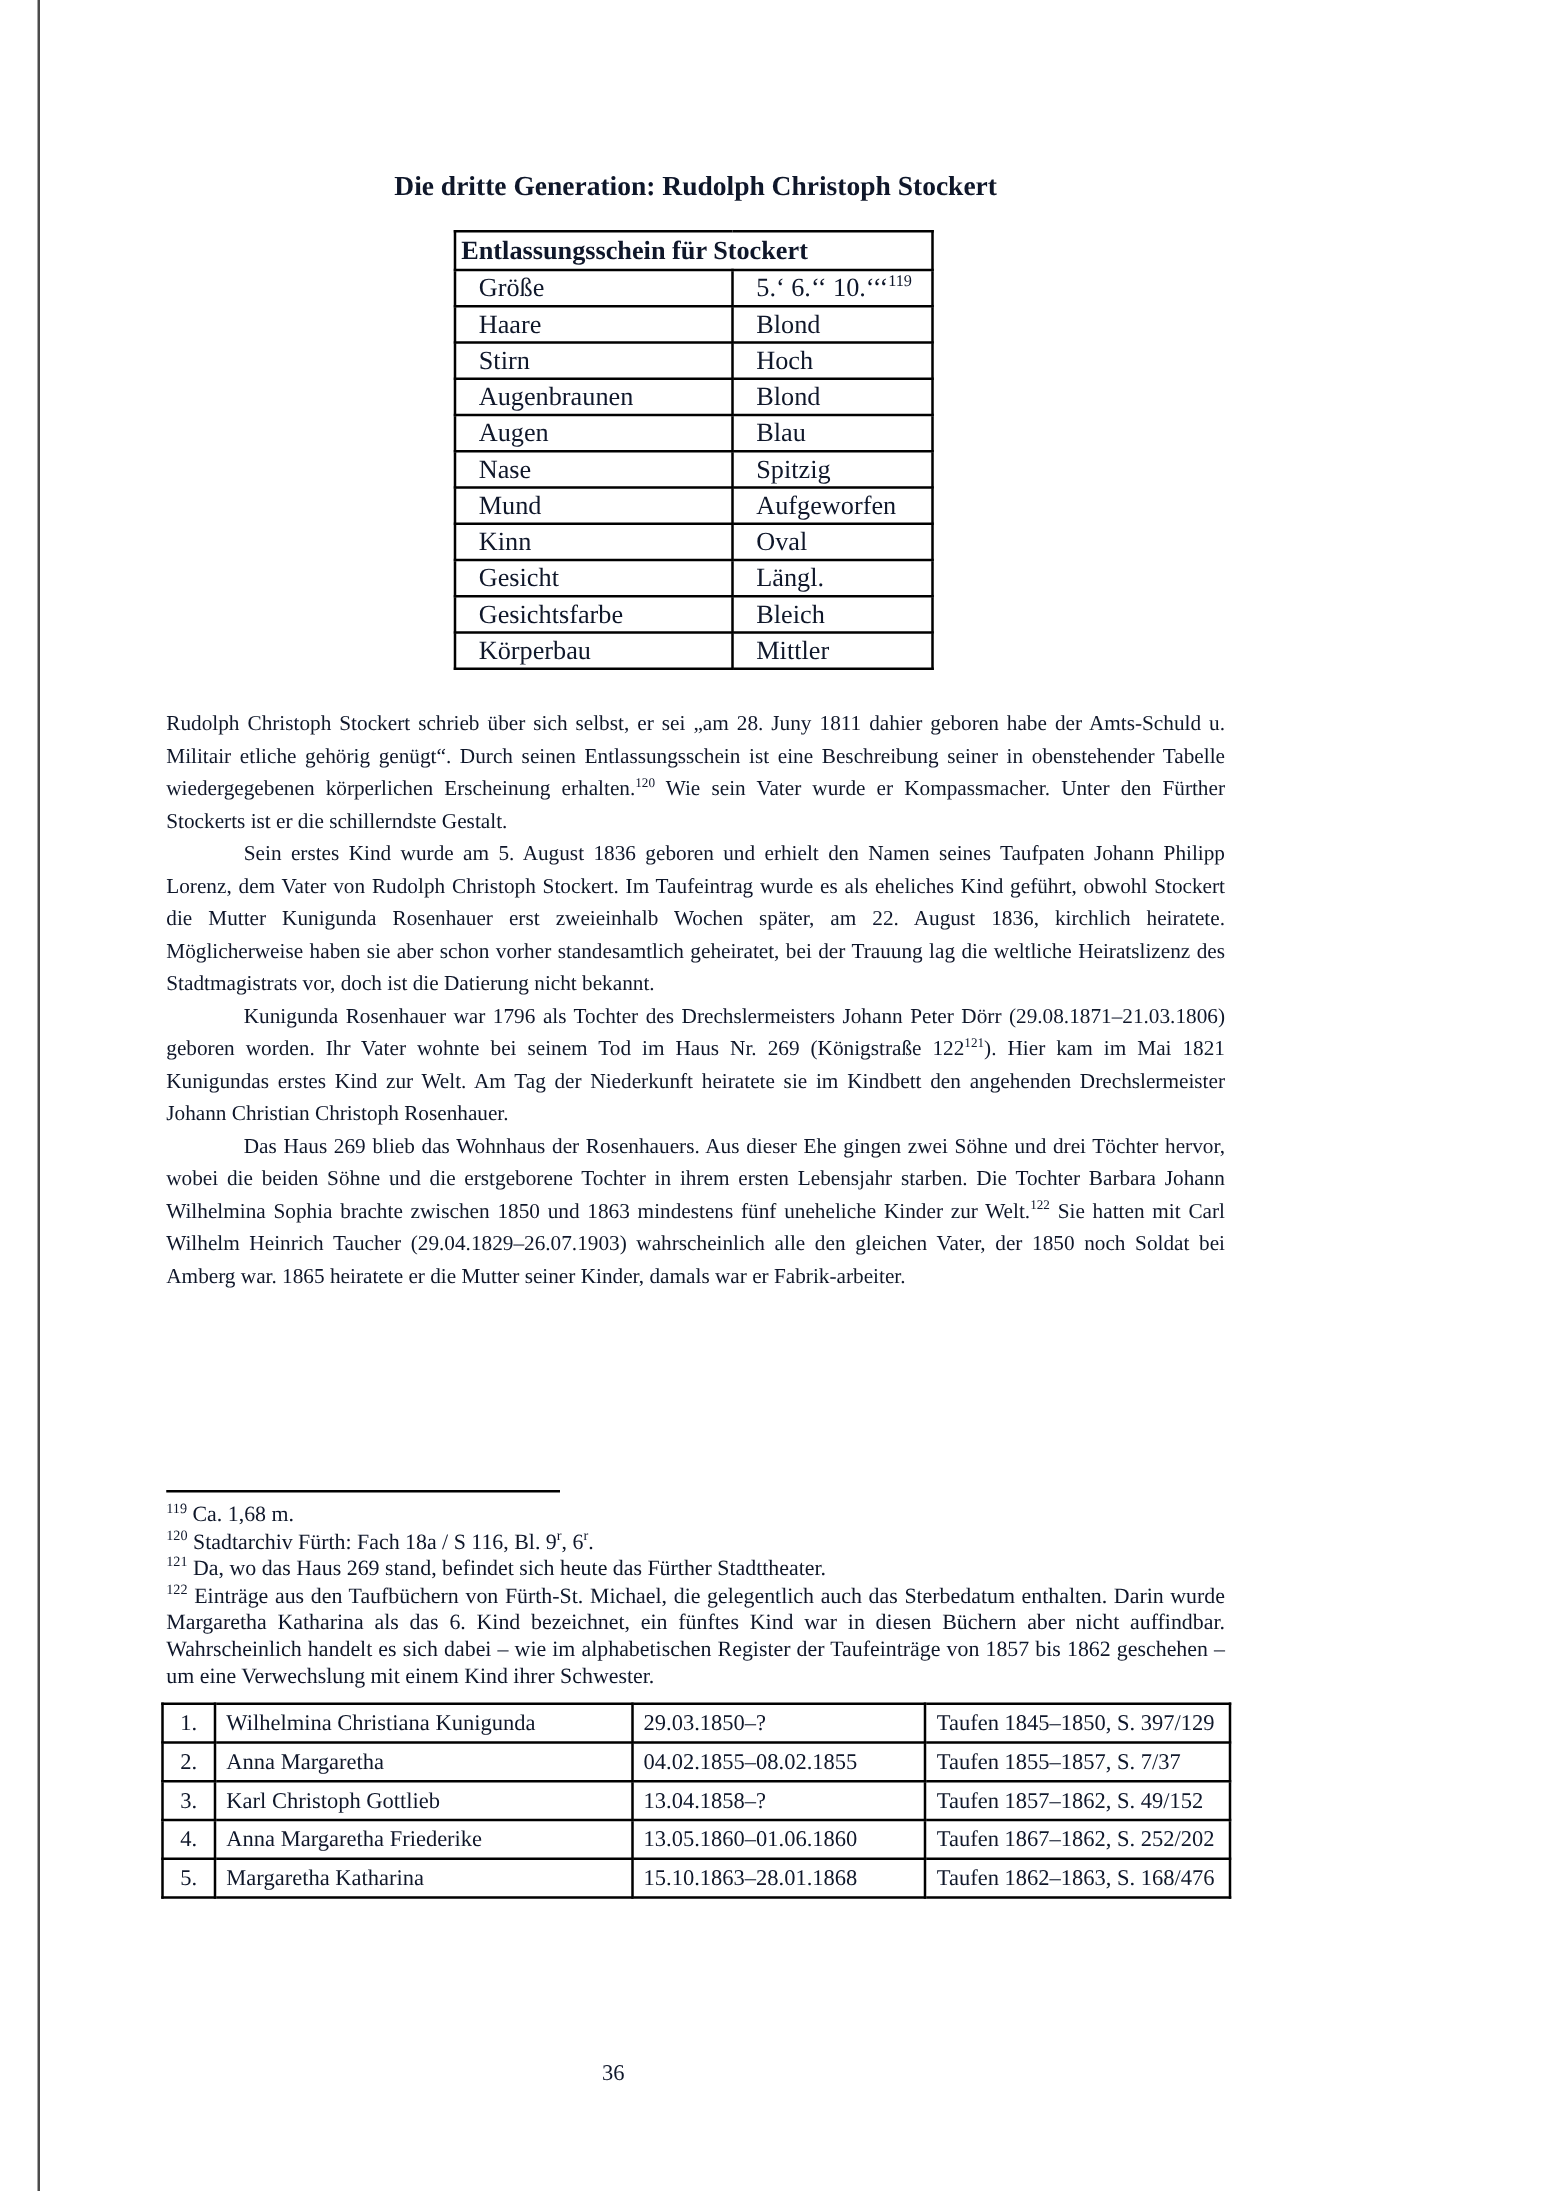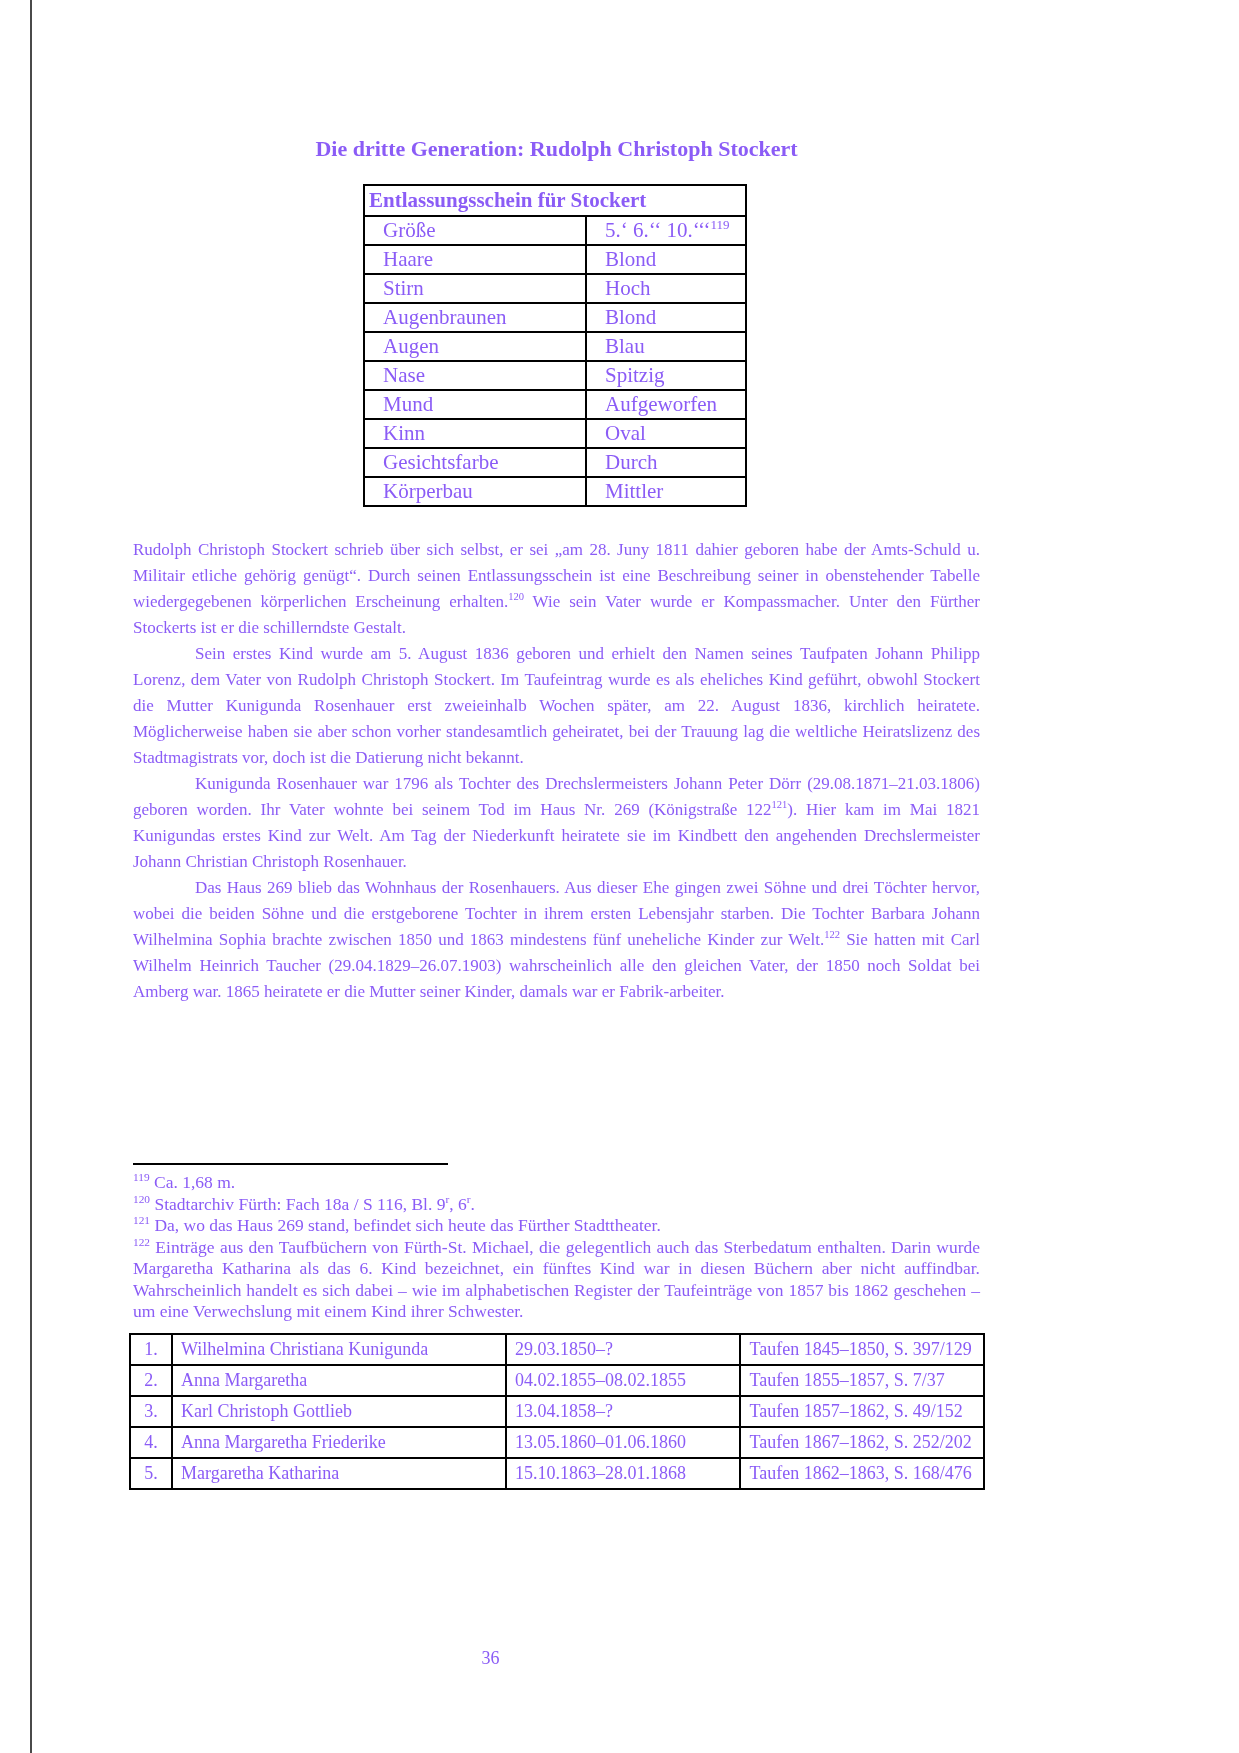--- a/index.html
+++ b/index.html
@@ -2,21 +2,21 @@
 <html lang="de"><head>
 <meta charset="utf-8">
 <style>
   html, body { margin: 0; padding: 0; background: #e8e8e8; }
   .page {
     position: relative;
     width: 1239px;
     height: 1753px;
     background: #ffffff;
     font-family: "Liberation Serif", "DejaVu Serif", serif;
-    color: #8b5cf6;
+    color: #0f172a;
     overflow: hidden;
   }
   .scan-line {
     position: absolute;
     left: 30px; top: 0;
     width: 2px; height: 100%;
     background: #4a4a4a;
   }
   .content {
     position: absolute;
@@ -159,22 +159,26 @@
         </tr>
         <tr>
           <td>Mund</td>
           <td>Aufgeworfen</td>
         </tr>
         <tr>
           <td>Kinn</td>
           <td>Oval</td>
         </tr>
         <tr>
+          <td>Gesicht</td>
+          <td>Längl.</td>
+        </tr>
+        <tr>
           <td>Gesichtsfarbe</td>
-          <td>Durch</td>
+          <td>Bleich</td>
         </tr>
         <tr>
           <td>Körperbau</td>
           <td>Mittler</td>
         </tr>
       </tbody>
     </table>
 
     <div class="body-block">
       <p class="body-p no-indent"><span>Rudolph Christoph Stockert schrieb über sich selbst, er sei „am 28. Juny 1811 dahier geboren habe der Amts-Schuld u. Militair etliche gehörig genügt“. Durch seinen Entlassungsschein ist eine Beschreibung seiner in obenstehender Tabelle wiedergegebenen körperlichen Erscheinung erhalten.</span><sup class="fn-ref">120</sup><span> Wie sein Vater wurde er Kompassmacher. Unter den Fürther Stockerts ist er die schillerndste Gestalt.</span></p>

